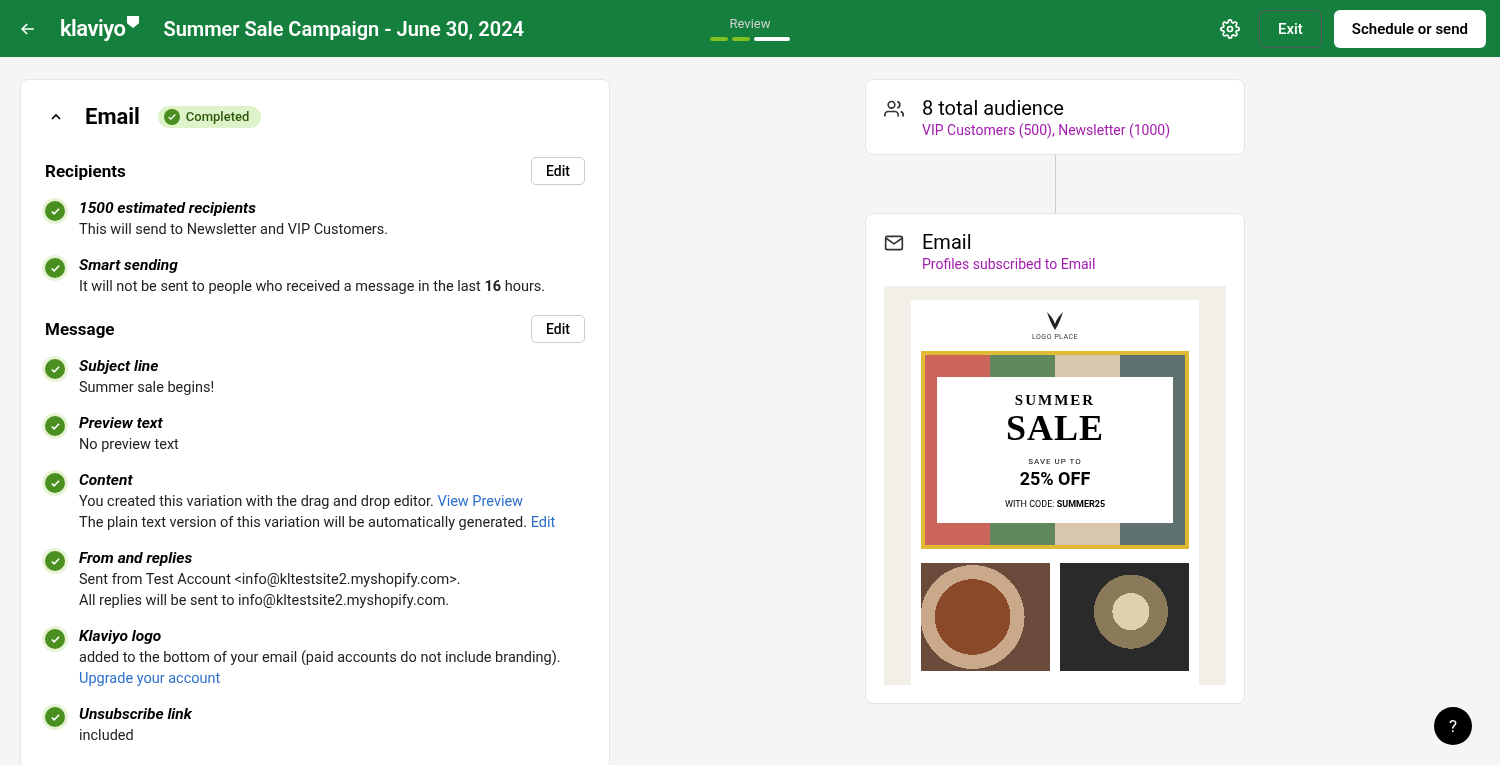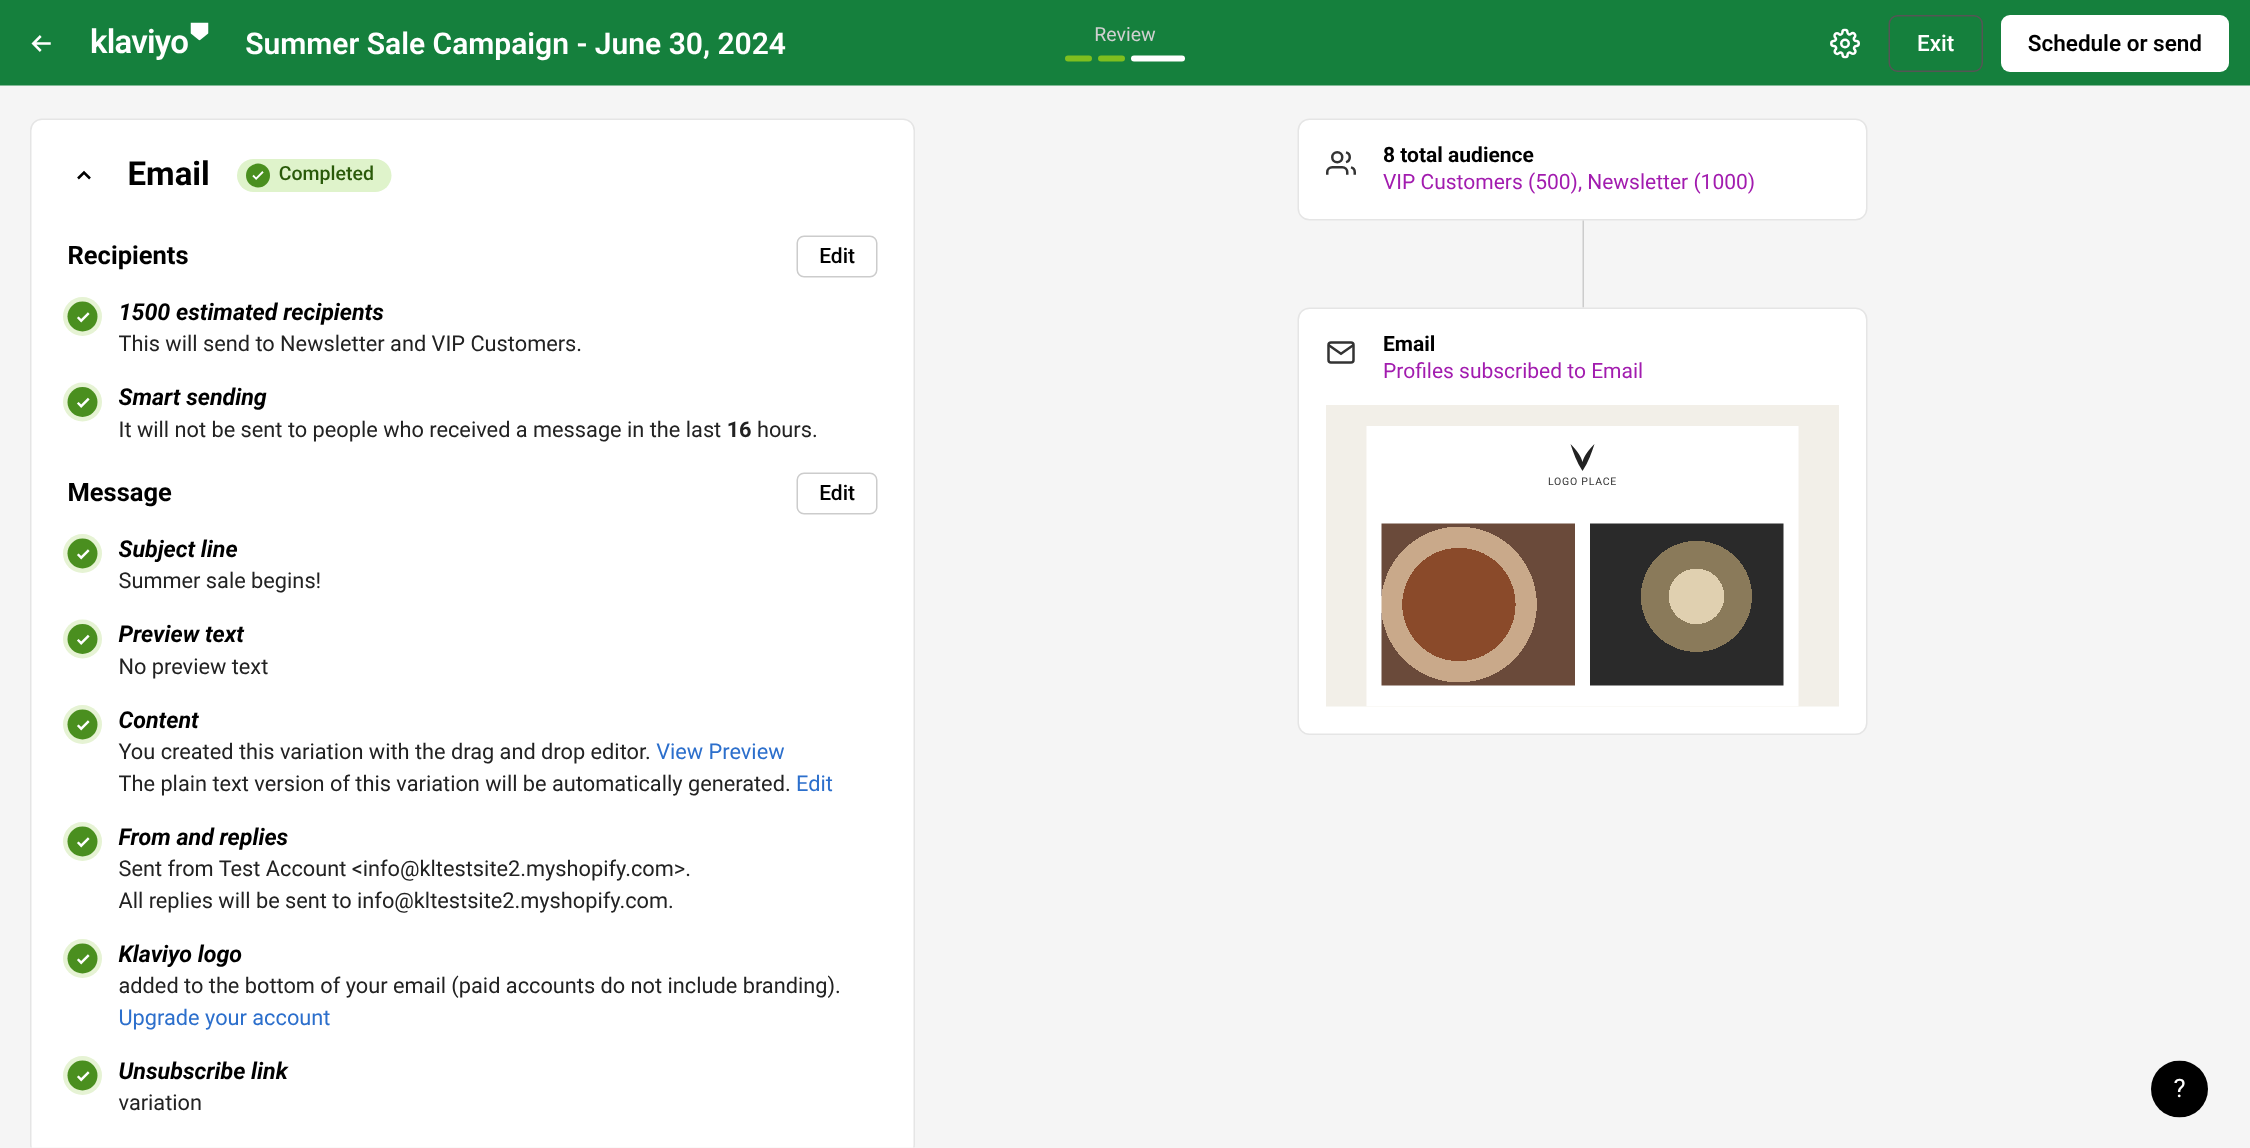--- a/index.html
+++ b/index.html
@@ -39,21 +39,21 @@
     .check-circle{ flex:0 0 20px; width:20px;height:20px;border-radius:50%;background:#4a8f1f;display:flex;align-items:center;justify-content:center;margin-top:2px; box-shadow:0 0 0 3px #e6f3d4;}
     .item-body .item-title{ font-size:15.5px; font-weight:700; margin-bottom:2px;font-style:italic;}
     .item-body .item-desc{ font-size:14.5px; color:#222; line-height:1.45;}
     .item-desc strong{font-weight:700;}
     .link{ color:#2c6fcc; cursor:pointer;}
 
     
     .flow{ width:380px; display:flex; flex-direction:column; align-items:center;}
     .flow-card{ width:100%; background:#fff; border:1px solid #e5e5e5; border-radius:8px; padding:16px 18px; display:flex; gap:14px;}
     .flow-icon{ flex:0 0 24px; display:flex; align-items:flex-start; padding-top:3px; color:#555;}
-    .flow-title{ font-size:14px; font-weight:700; margin-bottom:2px;}
+    .flow-title{ font-size:20px; font-weight:400; margin-bottom:2px;}
     .flow-sub{ font-size:14px; color:#a21caf;}
     .connector{ width:1px; height:58px; background:#ccc;}
 
     .email-preview-card{ width:100%; background:#fff; border:1px solid #e5e5e5; border-radius:8px; padding:16px 18px 18px;}
     .email-preview-card .head{ display:flex; gap:14px; margin-bottom:14px;}
 
     .preview-wrap{ background:#f2efe8; padding:14px 0 0; overflow:hidden;}
     .preview-inner{ background:#fff; width:288px; margin:0 auto; padding:12px 0 0;}
     .logo-place{ text-align:center; font-size:7px; letter-spacing:0.5px; color:#333; margin:0 auto 10px;}
     .logo-place svg{ display:block; margin:0 auto 3px;}
@@ -236,21 +236,21 @@
       </div>
 
       <div class="item">
         <div class="check-circle">
             <svg width="11" height="11" viewBox="0 0 24 24" fill="none" stroke="#fff" stroke-width="3.5">
               <path d="M20 6L9 17l-5-5"></path>
             </svg>
           </div>
         <div class="item-body">
           <div class="item-title">Unsubscribe link</div>
-          <div class="item-desc">variation</div>
+          <div class="item-desc">included</div>
         </div>
       </div>
 
     </div>
   </div>
 
   <div class="right-col">
     <div class="flow">
       <div class="flow-card">
         <div class="flow-icon">
@@ -284,20 +284,30 @@
         </div>
 
         <div class="preview-wrap">
           <div class="preview-inner">
             <div class="logo-place">
               <svg width="24" height="18" viewBox="0 0 24 18">
                   <path d="M12 18 C 8 12 6 6 4 0 C 8 4 11 8 12 12 C 13 8 16 4 20 0 C 18 6 16 12 12 18 Z" fill="#222"></path>
                 </svg>
               <span>LOGO PLACE</span>
             </div>
+            <div class="hero">
+              <div class="hero-bg"></div>
+              <div class="hero-box">
+                <div class="l1">SUMMER</div>
+                <div class="l2">SALE</div>
+                <div class="l3">SAVE UP TO</div>
+                <div class="l4">25% OFF</div>
+                <div class="l5"><span>WITH CODE: </span><b>SUMMER25</b></div>
+              </div>
+            </div>
             <div class="thumbs">
               <div class="thumb thumb1"></div>
               <div class="thumb thumb2"></div>
             </div>
           </div>
         </div>
       </div>
     </div>
   </div>
 </div>

